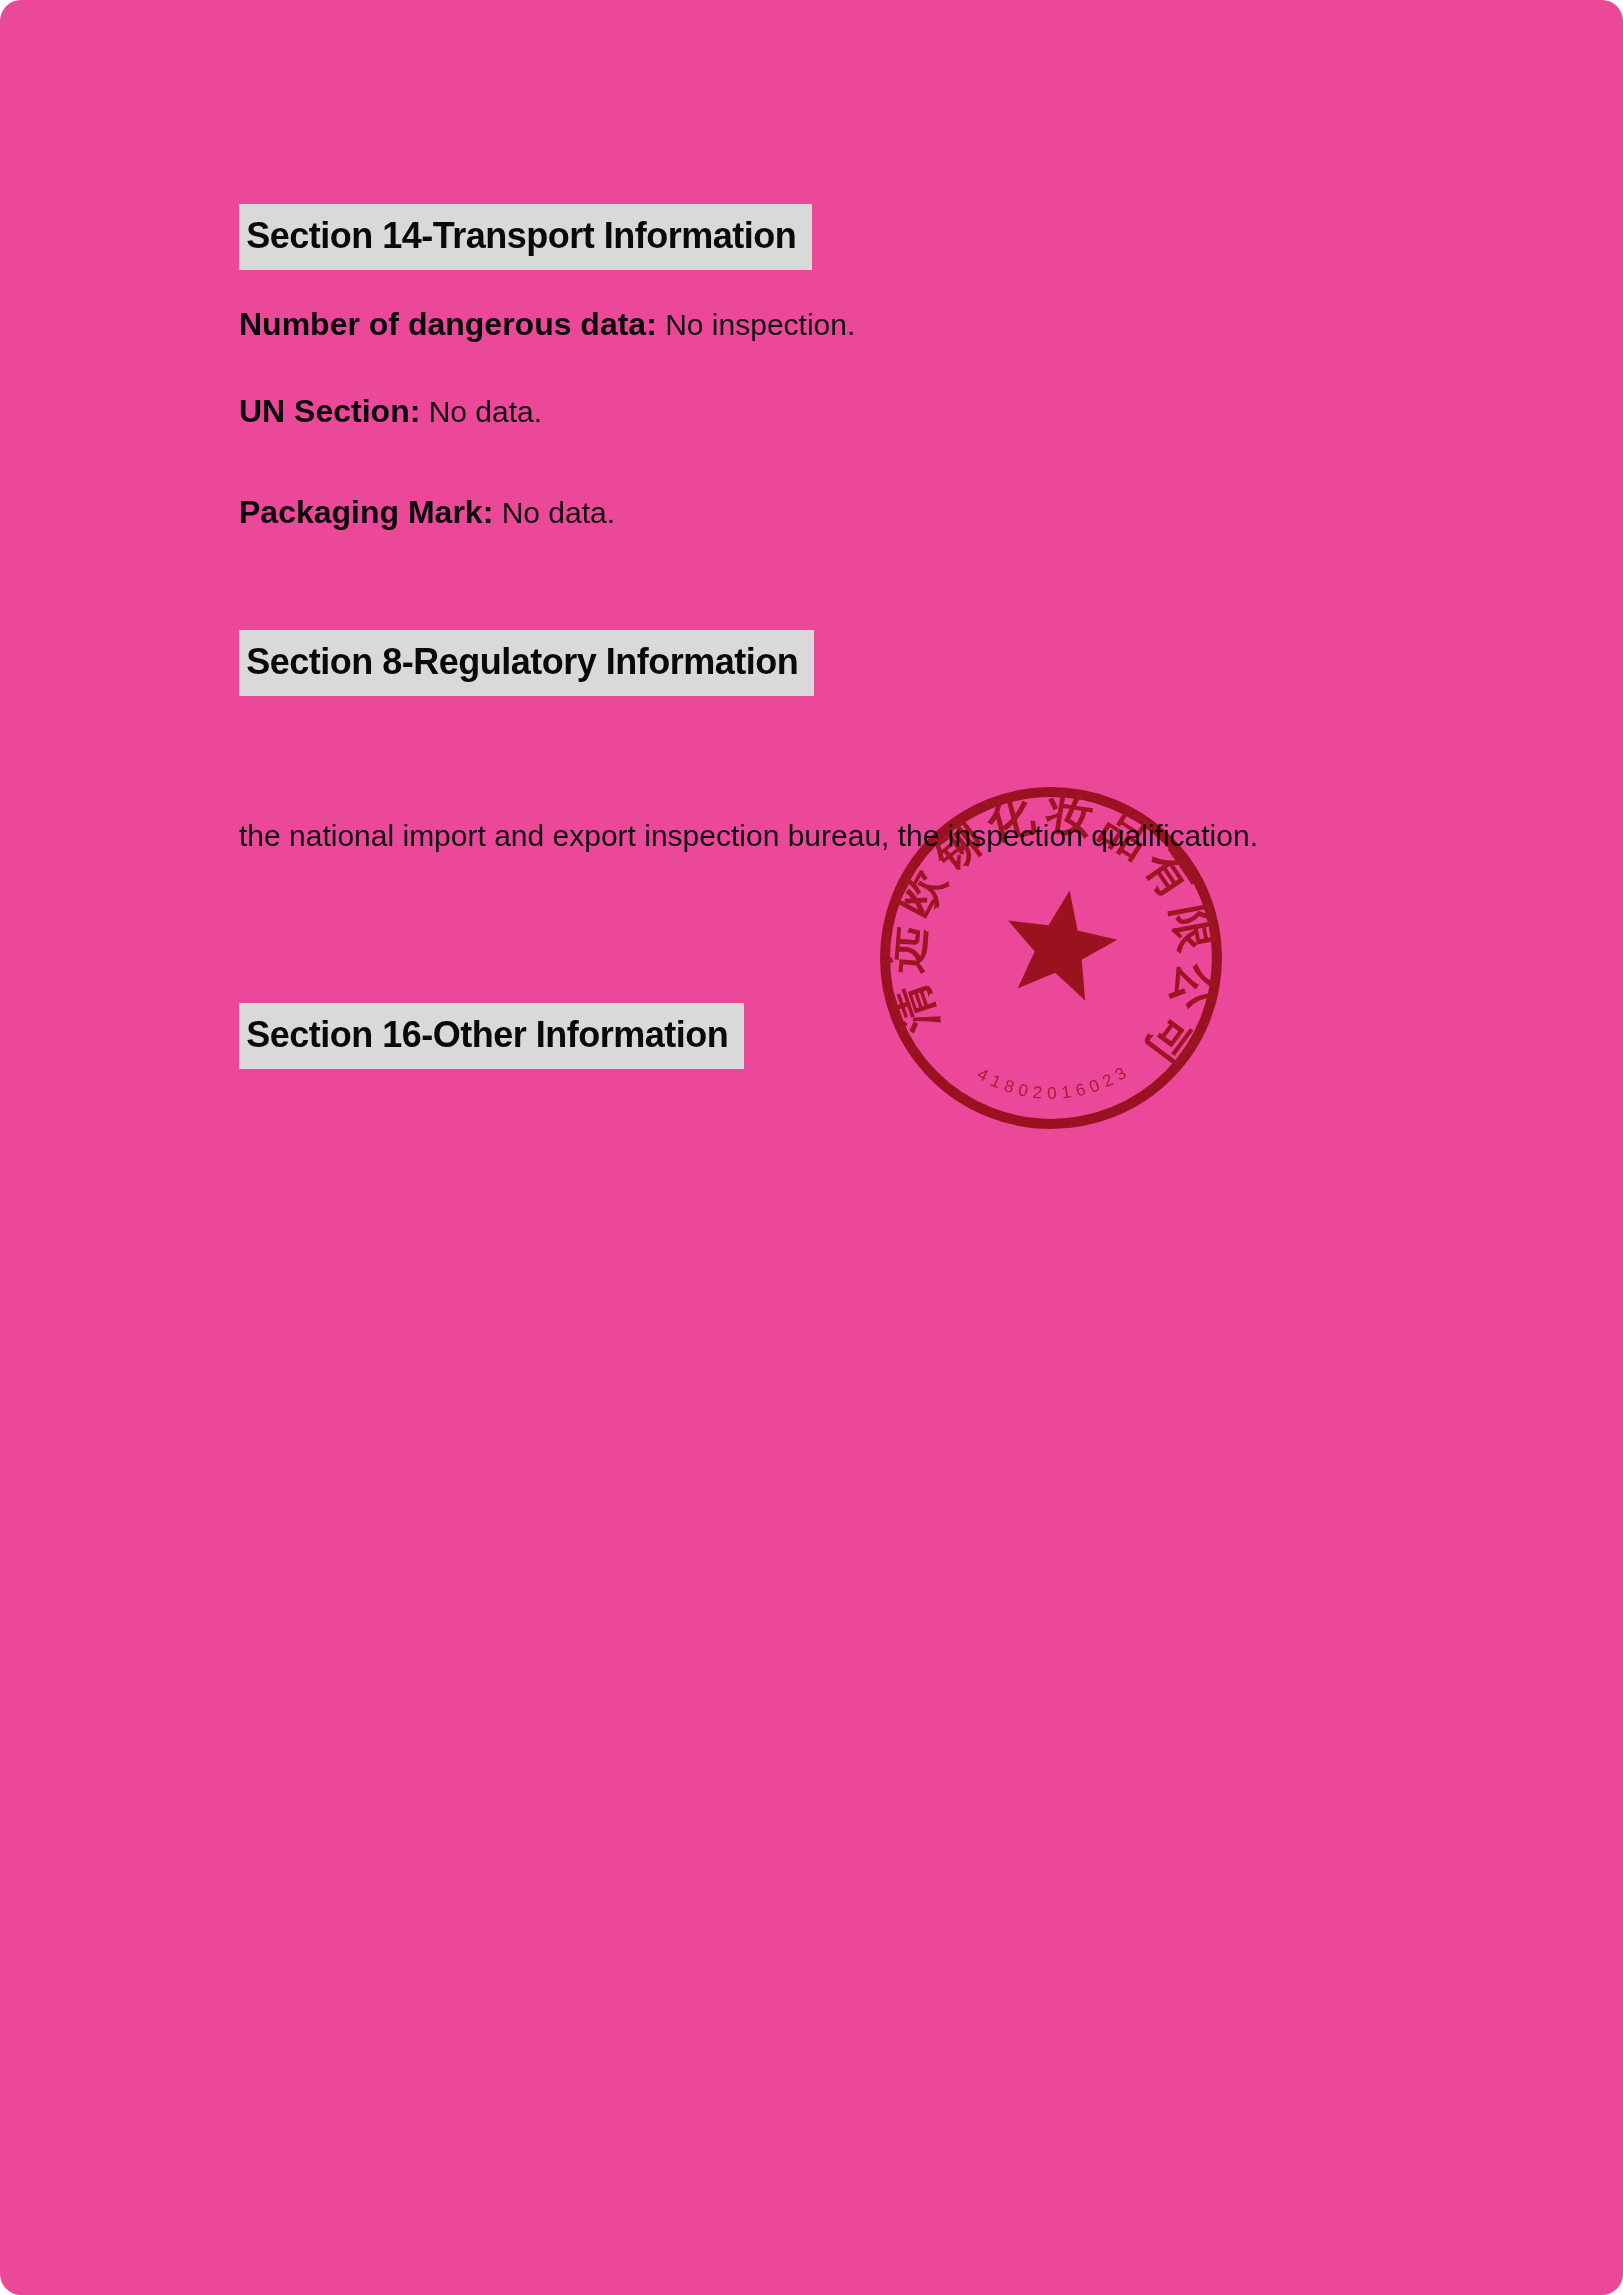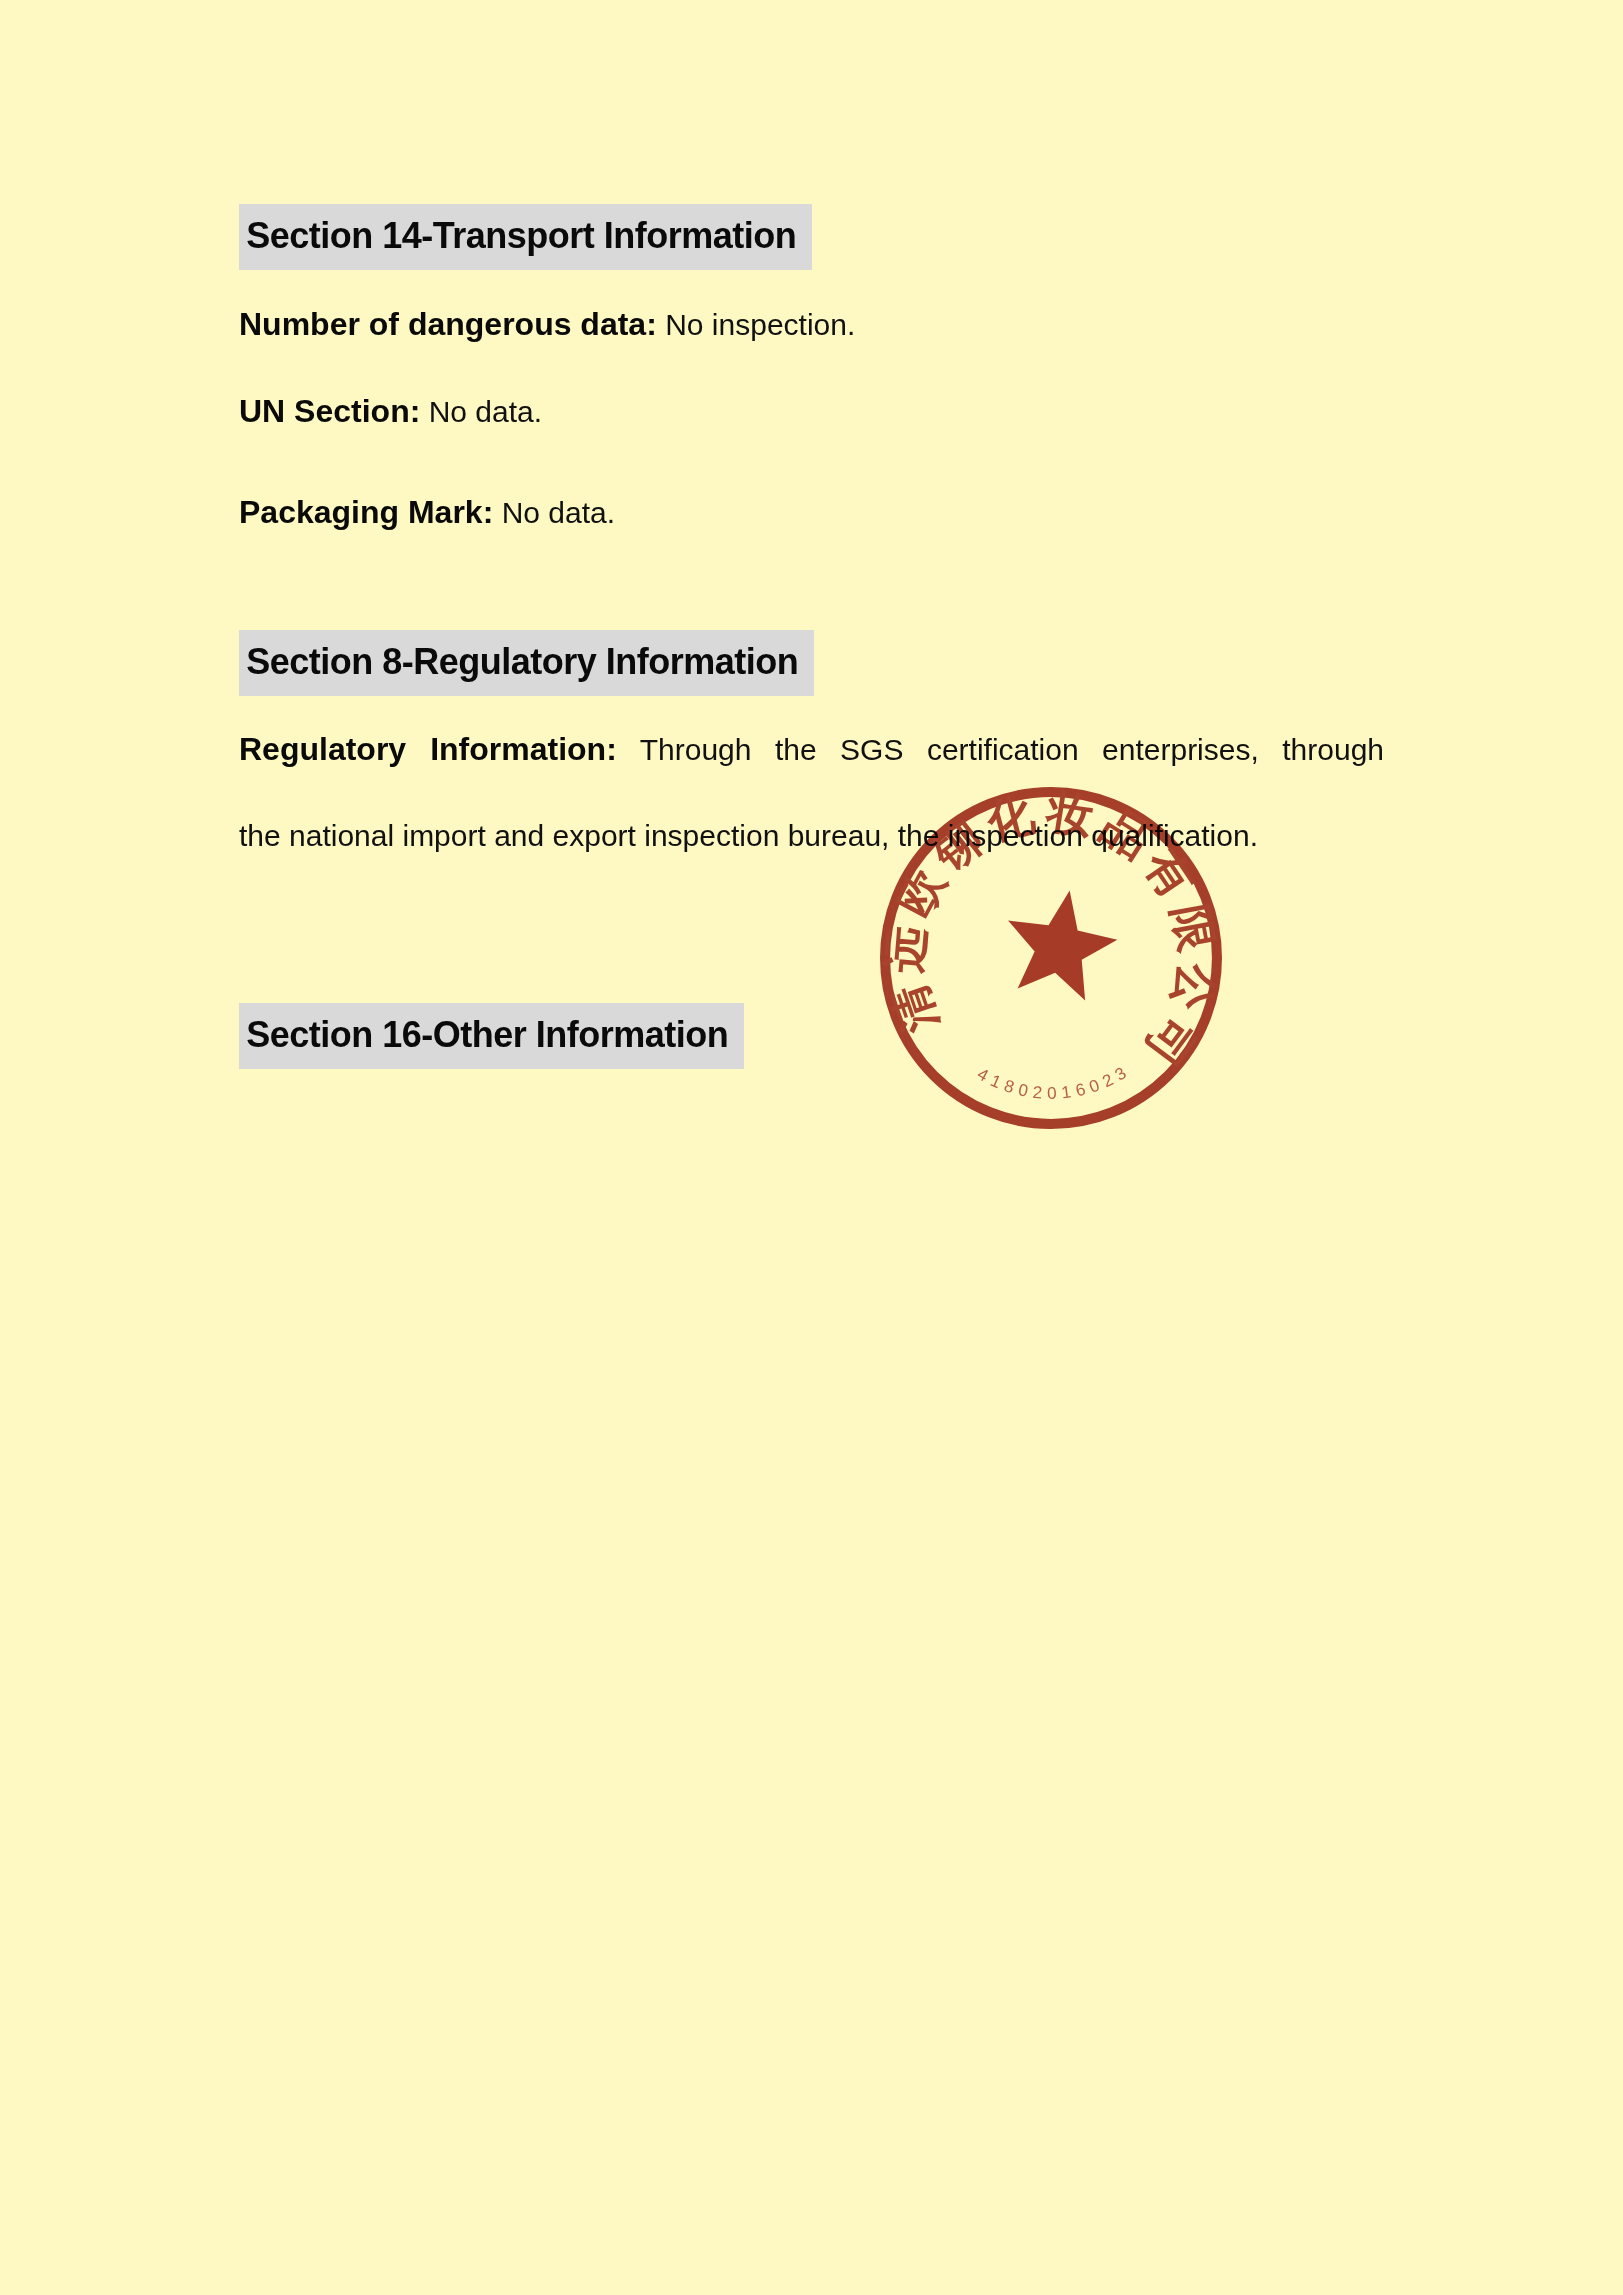--- a/index.html
+++ b/index.html
@@ -5,21 +5,21 @@
   * { margin: 0; padding: 0; box-sizing: border-box; }
   html, body { background: #ffffff; }
   body {
     width: 1623px;
     height: 2295px;
     position: relative;
     font-family: "Liberation Sans", sans-serif;
     color: #0d0d0d;
     overflow: hidden;
   }
-  .page { position: absolute; inset: 0; background: #fef9c3; }
+  .page { position: absolute; inset: 0; background: #ec4899; border-radius: 21px; }
 
   .heading-band {
     position: absolute;
     left: 239px;
     display: inline-block;
     background: #d9d9d9;
     padding: 11.2px 15.3px 13.3px 7.2px;
     font-size: 36px;
     font-weight: 700;
     letter-spacing: -0.5px;
@@ -105,24 +105,20 @@
     <span>No data.</span>
   </div>
 
   <div class="field-line f3">
     <span class="lbl">Packaging Mark:</span>
     <span>No data.</span>
   </div>
 
   <div class="heading-band band-s15">Section 8-Regulatory Information</div>
 
-  <div class="reg-line1">
-    <span class="lbl">Regulatory Information:</span>
-    <span>Through the SGS certification enterprises, through</span>
-  </div>
 
   <div class="reg-line2">the national import and export inspection bureau, the inspection qualification.</div>
 
   <div class="heading-band band-s16">Section 16-Other Information</div>
 
   <div class="stamp">
     <svg viewBox="0 0 700 700">
       <defs>
         <path id="nameArc" d="M 131.2 486.7 A 258 258 0 1 1 490.6 566.4" fill="none"></path>
         <path id="serialArc" d="M 189.4 579.4 A 280 280 0 0 0 510.6 579.4" fill="none"></path>

